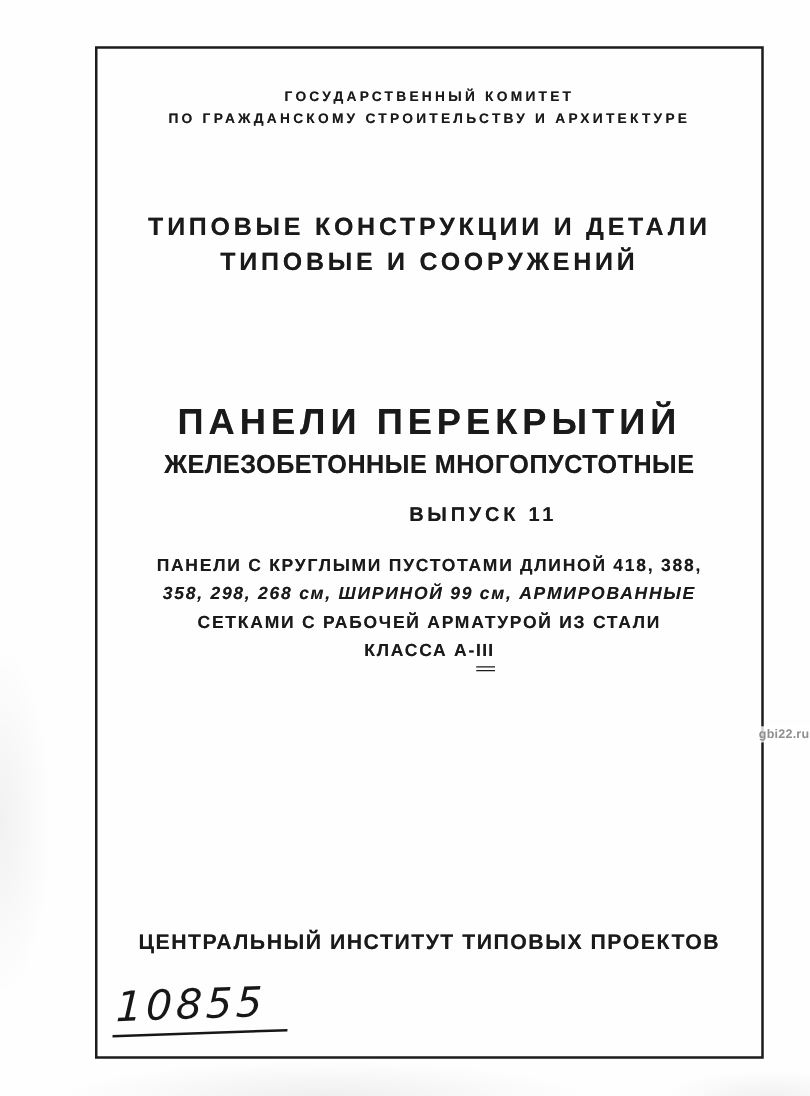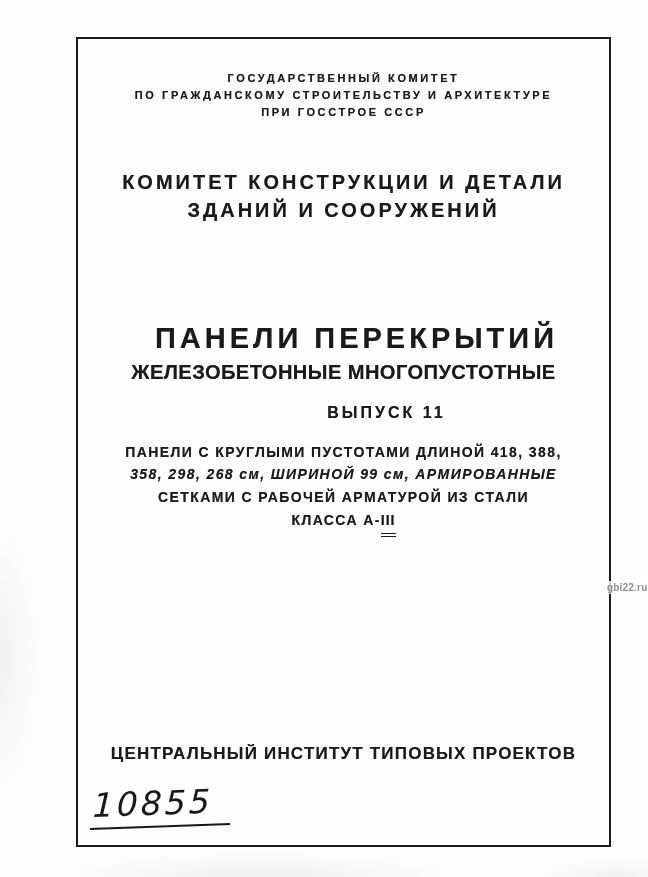--- a/index.html
+++ b/index.html
@@ -124,27 +124,26 @@
 </style>
 </head>
 <body>
 
 <div class="scan-page">
 
   <div class="border-frame"></div>
 
   <div class="tline committee" style="top:70px;">ГОСУДАРСТВЕННЫЙ  КОМИТЕТ</div>
   <div class="tline committee" style="top:87px;">ПО ГРАЖДАНСКОМУ СТРОИТЕЛЬСТВУ И АРХИТЕКТУРЕ</div>
-  <div class="tline committee" style="top:104px;">ПРИ ГОССТРОЕ СССР</div>
 
-  <div class="tline series-heading" style="top:168px;">КОМИТЕТ КОНСТРУКЦИИ И ДЕТАЛИ</div>
-  <div class="tline series-heading" style="top:196px;">ЗДАНИЙ И СООРУЖЕНИЙ</div>
+  <div class="tline series-heading" style="top:168px;">ТИПОВЫЕ КОНСТРУКЦИИ И ДЕТАЛИ</div>
+  <div class="tline series-heading" style="top:196px;">ТИПОВЫЕ И СООРУЖЕНИЙ</div>
 
 
-  <div class="tline main-title" style="top:322px;padding-left:13px;">ПАНЕЛИ ПЕРЕКРЫТИЙ</div>
+  <div class="tline main-title" style="top:322px;">ПАНЕЛИ ПЕРЕКРЫТИЙ</div>
   <div class="tline subtitle" style="top:360px;">ЖЕЛЕЗОБЕТОННЫЕ МНОГОПУСТОТНЫЕ</div>
 
   <div class="tline issue" style="top:404px;margin-left:43px;">ВЫПУСК 11</div>
 
   <div class="tline descr" style="top:441px;">ПАНЕЛИ С КРУГЛЫМИ ПУСТОТАМИ ДЛИНОЙ 418, 388,</div>
   <div class="tline descr" style="top:463px;font-style:italic;">358, 298, 268 см, ШИРИНОЙ 99 см,  АРМИРОВАННЫЕ</div>
   <div class="tline descr" style="top:486px;">СЕТКАМИ С РАБОЧЕЙ АРМАТУРОЙ ИЗ  СТАЛИ</div>
   <div class="tline descr" style="top:509px;">
     <span>КЛАССА  А-</span><span class="steel-class">III</span>
   </div>

